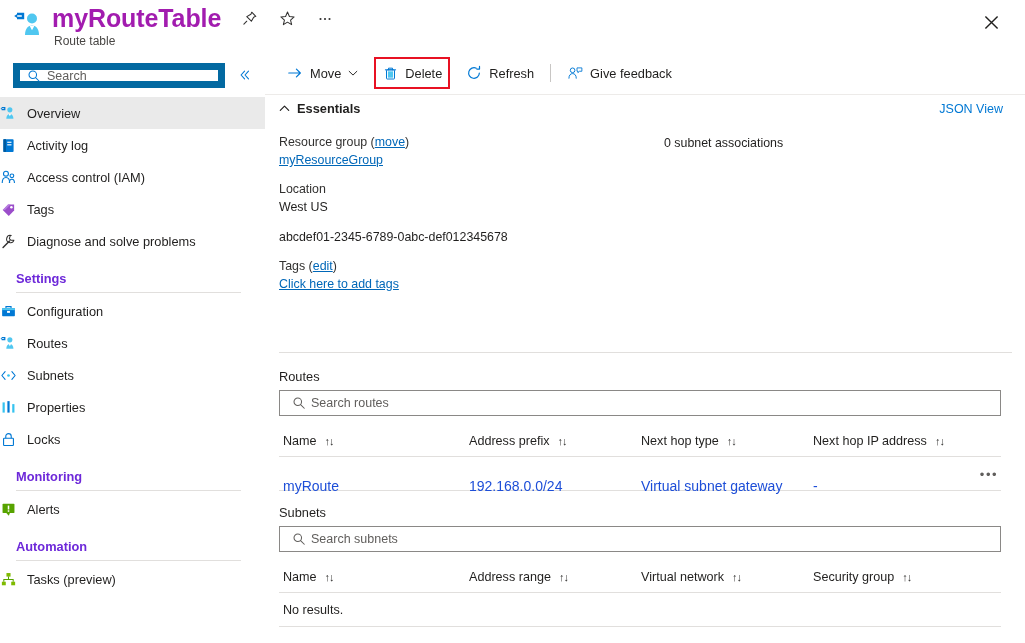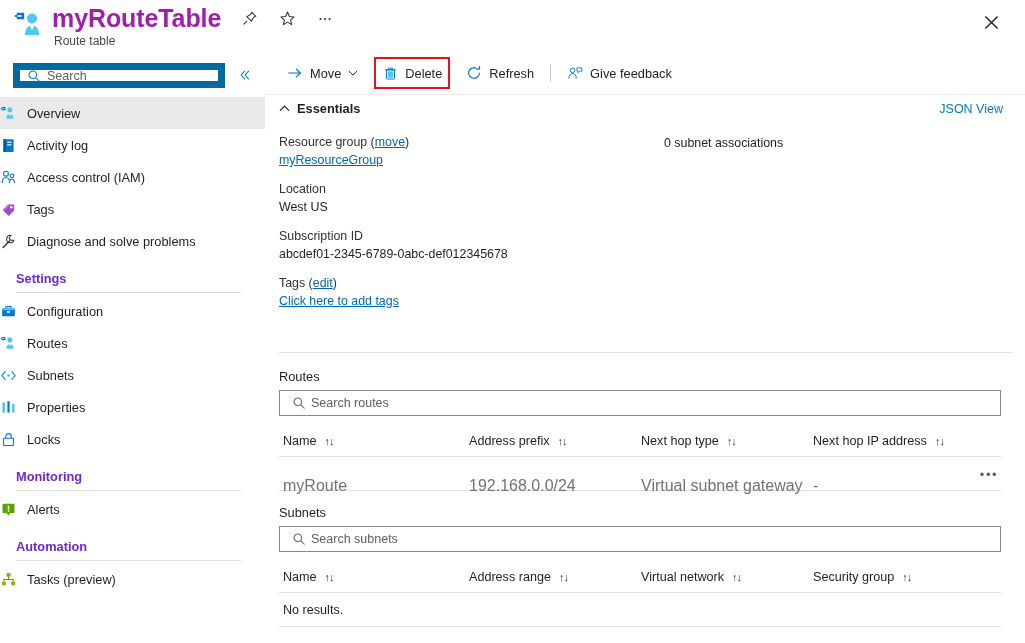--- a/index.html
+++ b/index.html
@@ -76,21 +76,21 @@
   .tbl-search { width:722px; height:26px; border:1px solid #8a8886; background:#fff; display:flex; align-items:center; padding-left:12px; }
   .tbl-search .s-ico { width:14px; height:14px; flex:0 0 14px; margin-right:5px; }
   .tbl-search input { border:none; outline:none; font-size:12.5px; color:#605e5c; width:660px; background:transparent; font-family:"Liberation Sans", sans-serif; padding:0; }
   .tbl-search input::placeholder { color:#605e5c; opacity:1; }
 
   .thead { display:flex; align-items:center; height:30px; margin-top:10px; padding-left:4px; }
   .th { display:flex; align-items:center; font-size:12.6px; color:#201f1e; }
   .sorticon { margin-left:8px; color:#323130; font-size:11px; letter-spacing:-1px; display:inline-block; }
   .row-sep { height:1px; background:#e1dfdd; width:722px; }
   .trow { display:flex; align-items:center; height:33px; padding-left:4px; position:relative; }
-  .td { font-size:16px; color:#737373;margin-top:24px; }
+  .td { font-size:14px; color:#1d4ed8;margin-top:24px; }
   .td-ellipsis { position:absolute; right:14px; top:50%; transform:translateY(-50%); color:#605e5c; letter-spacing:1.5px; font-size:13px; cursor:pointer; }
   .noresults { font-size:12.6px; color:#201f1e; padding-left:4px; height:33px; display:flex; align-items:center; }
 </style>
 </head>
 <body>
 
 <div class="page">
 
   <div class="header">
     <div class="res-icon">
@@ -386,21 +386,20 @@
           <div class="ess-value"><span class="lnk-plain">myResourceGroup</span></div>
         </div>
 
         <div class="ess-field">
           <div class="ess-label">Location</div>
           <div class="ess-value">West US</div>
         </div>
 
 
         <div class="ess-field">
-          <div class="ess-label">Subscription ID</div>
           <div class="ess-value">abcdef01-2345-6789-0abc-def012345678</div>
         </div>
 
         <div class="ess-field">
           <div class="ess-label"><span>Tags</span> (<span class="lnk">edit</span>)</div>
           <div class="ess-value"><span class="lnk-plain">Click here to add tags</span></div>
         </div>
 
       </div>
 

